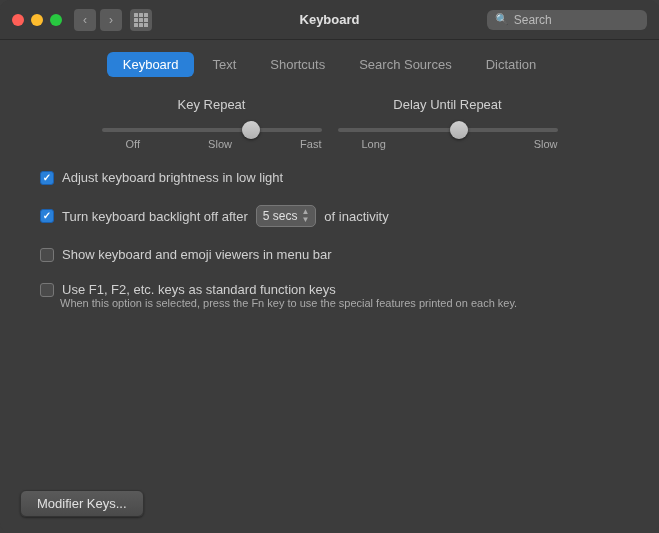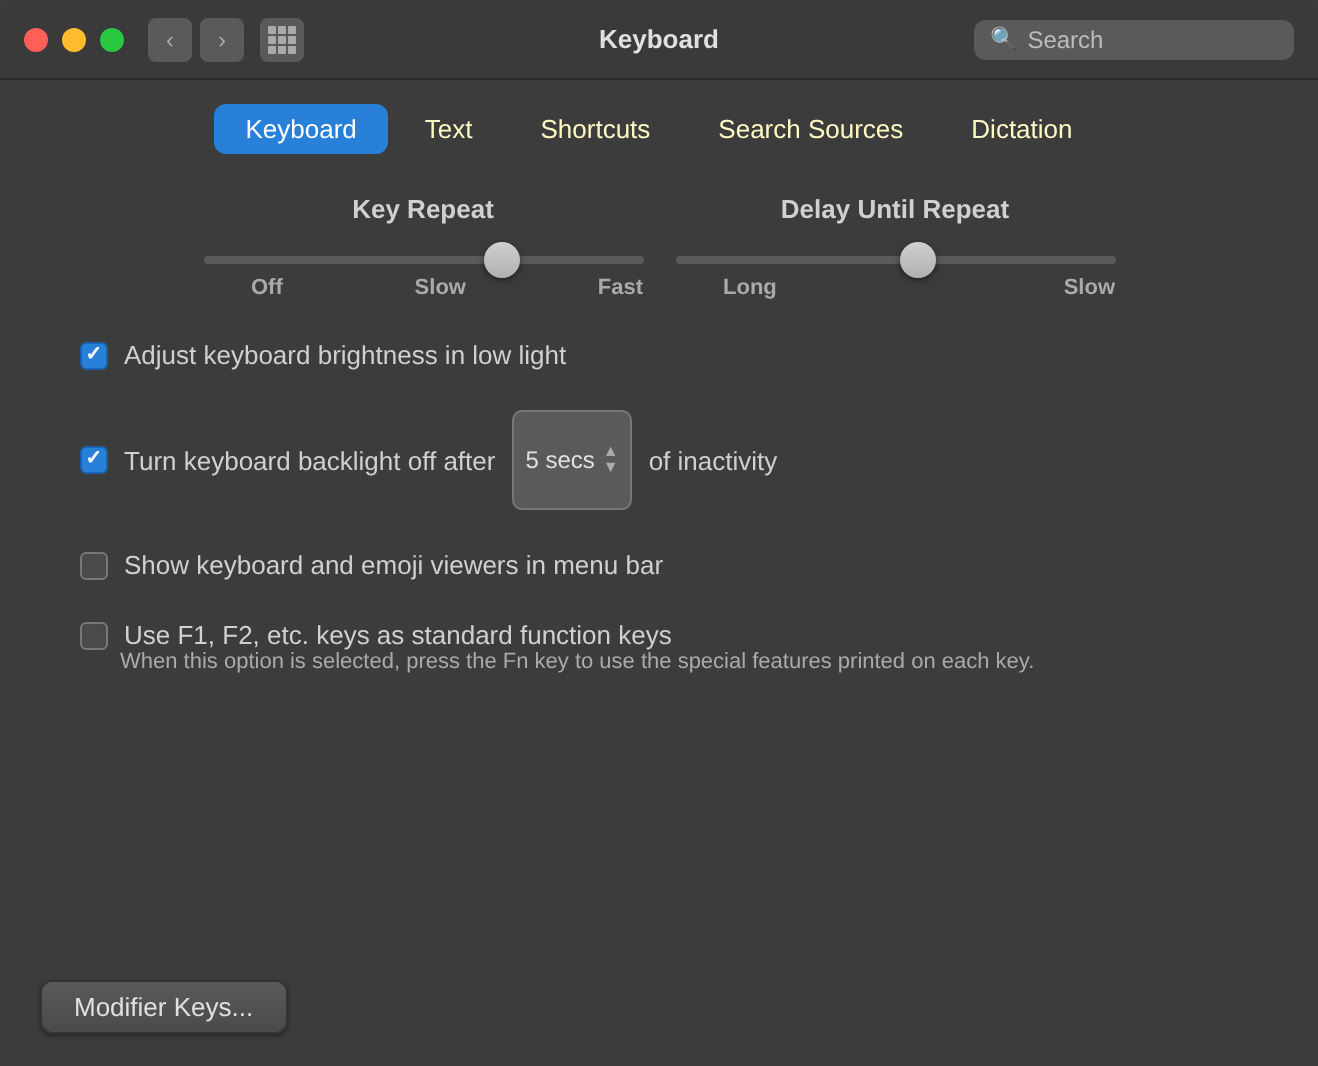--- a/index.html
+++ b/index.html
@@ -130,21 +130,21 @@
       justify-content: center;
       padding: 12px 0 10px;
       gap: 2px;
       flex-shrink: 0;
     }
 
     .tab {
       padding: 5px 16px;
       border-radius: 6px;
       font-size: 13px;
-      color: #fef9c3;
+      color: #a3a3a3;
       cursor: pointer;
       font-weight: 400;
     }
 
     .tab.active {
       background: #2980d9;
       color: white;
       font-weight: 500;
     }
 
@@ -228,21 +228,21 @@
       font-size: 13px;
     }
 
     .dropdown-inline {
       display: flex;
       align-items: center;
       gap: 4px;
       background: #5a5a5a;
       border: 1px solid #777;
       border-radius: 5px;
-      padding: 16px 6px;
+      padding: 2px 6px;
       cursor: pointer;
       color: #e0e0e0;
       font-size: 12px;
     }
 
     .dropdown-arrows {
       display: flex;
       flex-direction: column;
       color: #aaa;
       font-size: 8px;
@@ -274,21 +274,20 @@
       cursor: pointer;
       box-shadow: 0 1px 2px rgba(0,0,0,0.4);
     }
 
     
     .sliders-container {
       display: flex;
       justify-content: center;
       gap: 16px;
       margin-bottom: 20px;
-      font-weight: bold;
     }
 
     .key-repeat-group, .delay-group {
       display: flex;
       flex-direction: column;
       align-items: center;
       width: 220px;
     }
 
     .slider-row-labels {

